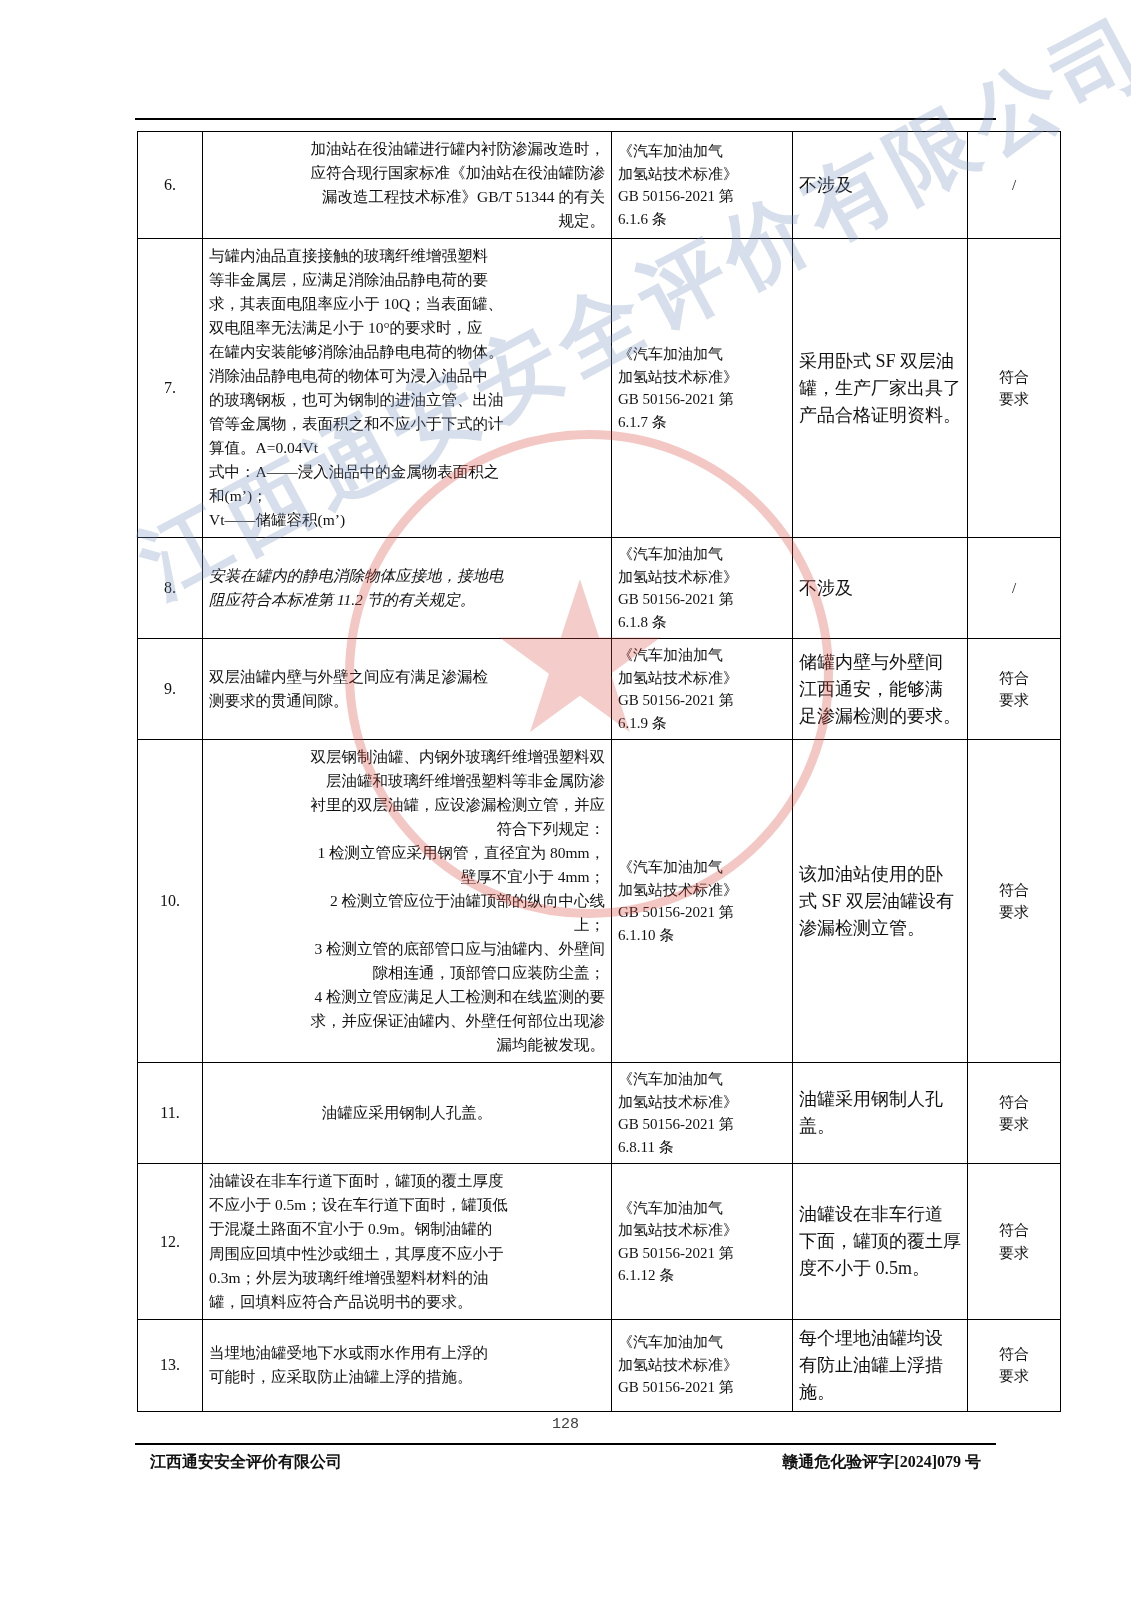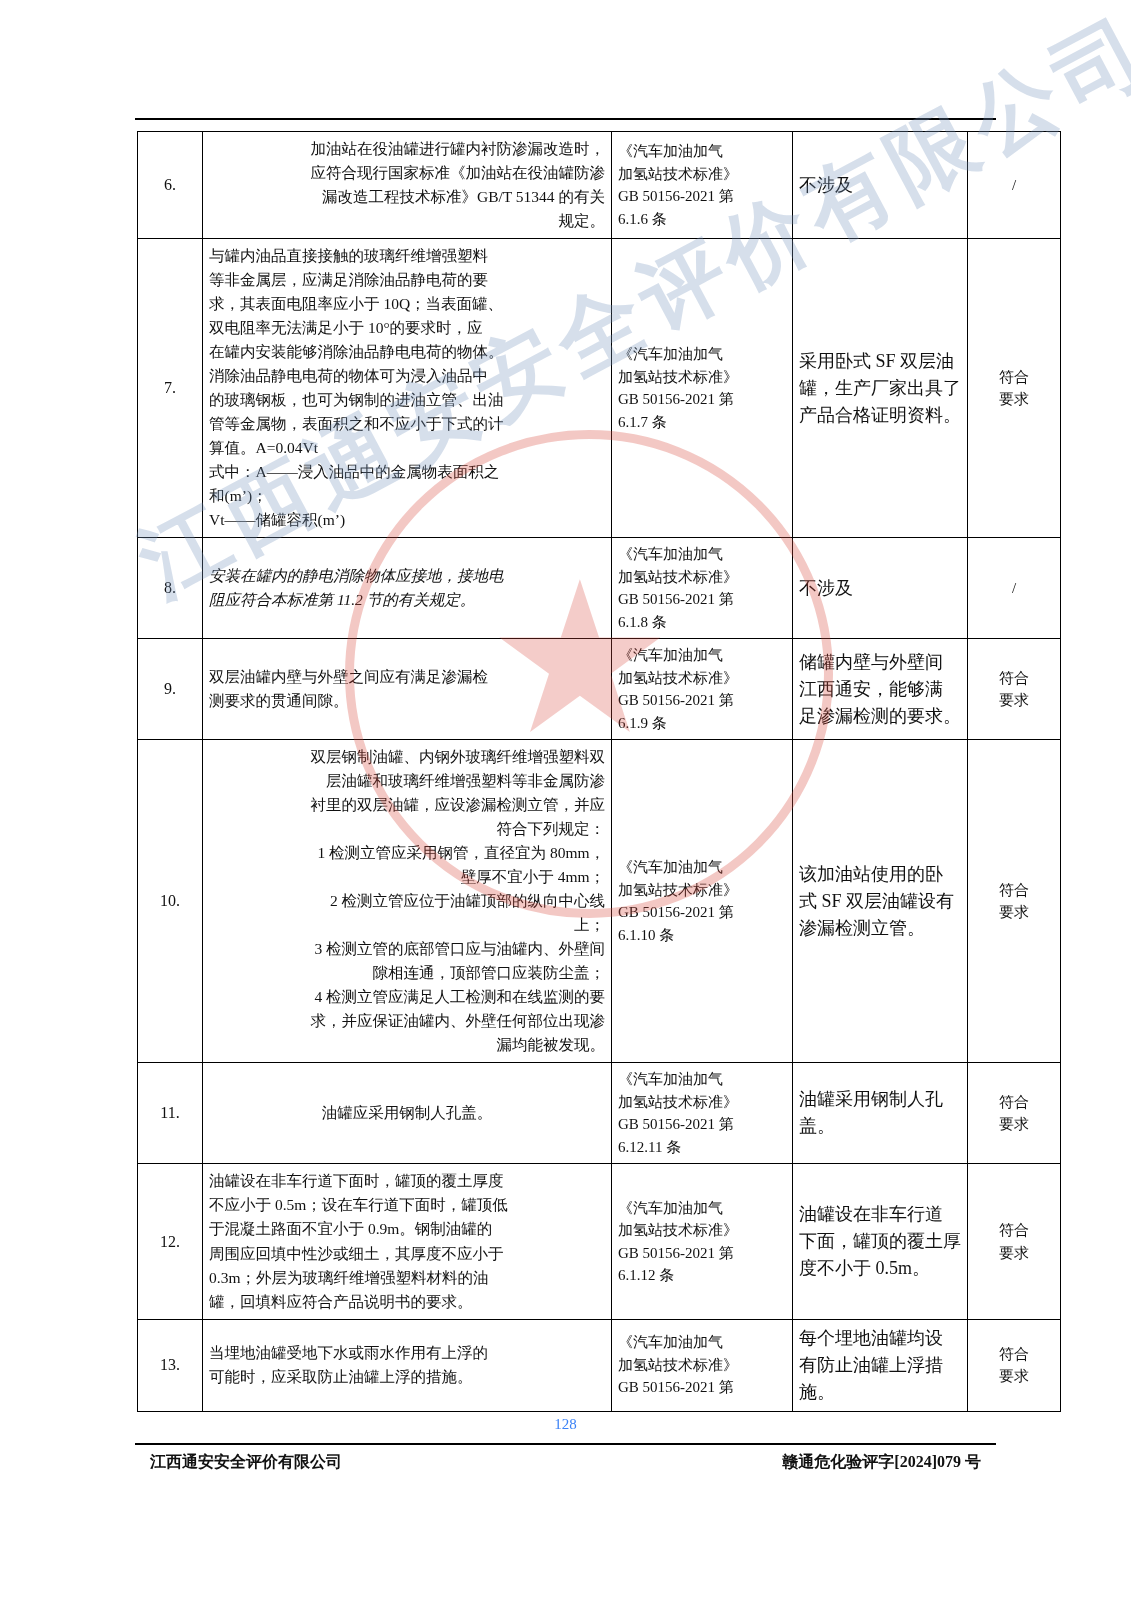--- a/index.html
+++ b/index.html
@@ -80,21 +80,22 @@
     left: 135px; top: 118px;
     width: 861px;
     border-top: 2px solid #000;
   }
   .page-number {
     position: absolute;
     left: 135px; top: 1416px;
     width: 861px;
     text-align: center;
     font-size: 15px;
-    color: #3b82f6;
+    color: #404040;
+    font-family: Liberation Mono, monospace;
   }
   .footer-rule {
     position: absolute;
     left: 135px; top: 1443px;
     width: 861px;
     border-top: 2px solid #000;
   }
   .footer-left {
     position: absolute;
     left: 150px; top: 1452px;
@@ -280,21 +281,21 @@
           </tr>
           <tr>
             <td class="c-no">11.</td>
             <td class="c-req" style="text-align: center;">
               <p class="ln">油罐应采用钢制人孔盖。</p>
             </td>
             <td class="c-std">
               <p class="ln">《汽车加油加气</p>
               <p class="ln">加氢站技术标准》</p>
               <p class="ln">GB 50156-2021 第</p>
-              <p class="ln">6.12.11 条</p>
+              <p class="ln">6.8.11 条</p>
             </td>
             <td class="c-actual">
               <p class="ln">油罐采用钢制人孔</p>
               <p class="ln">盖。</p>
             </td>
             <td class="c-result">
               <p class="ln">符合</p>
               <p class="ln">要求</p>
             </td>
           </tr>

